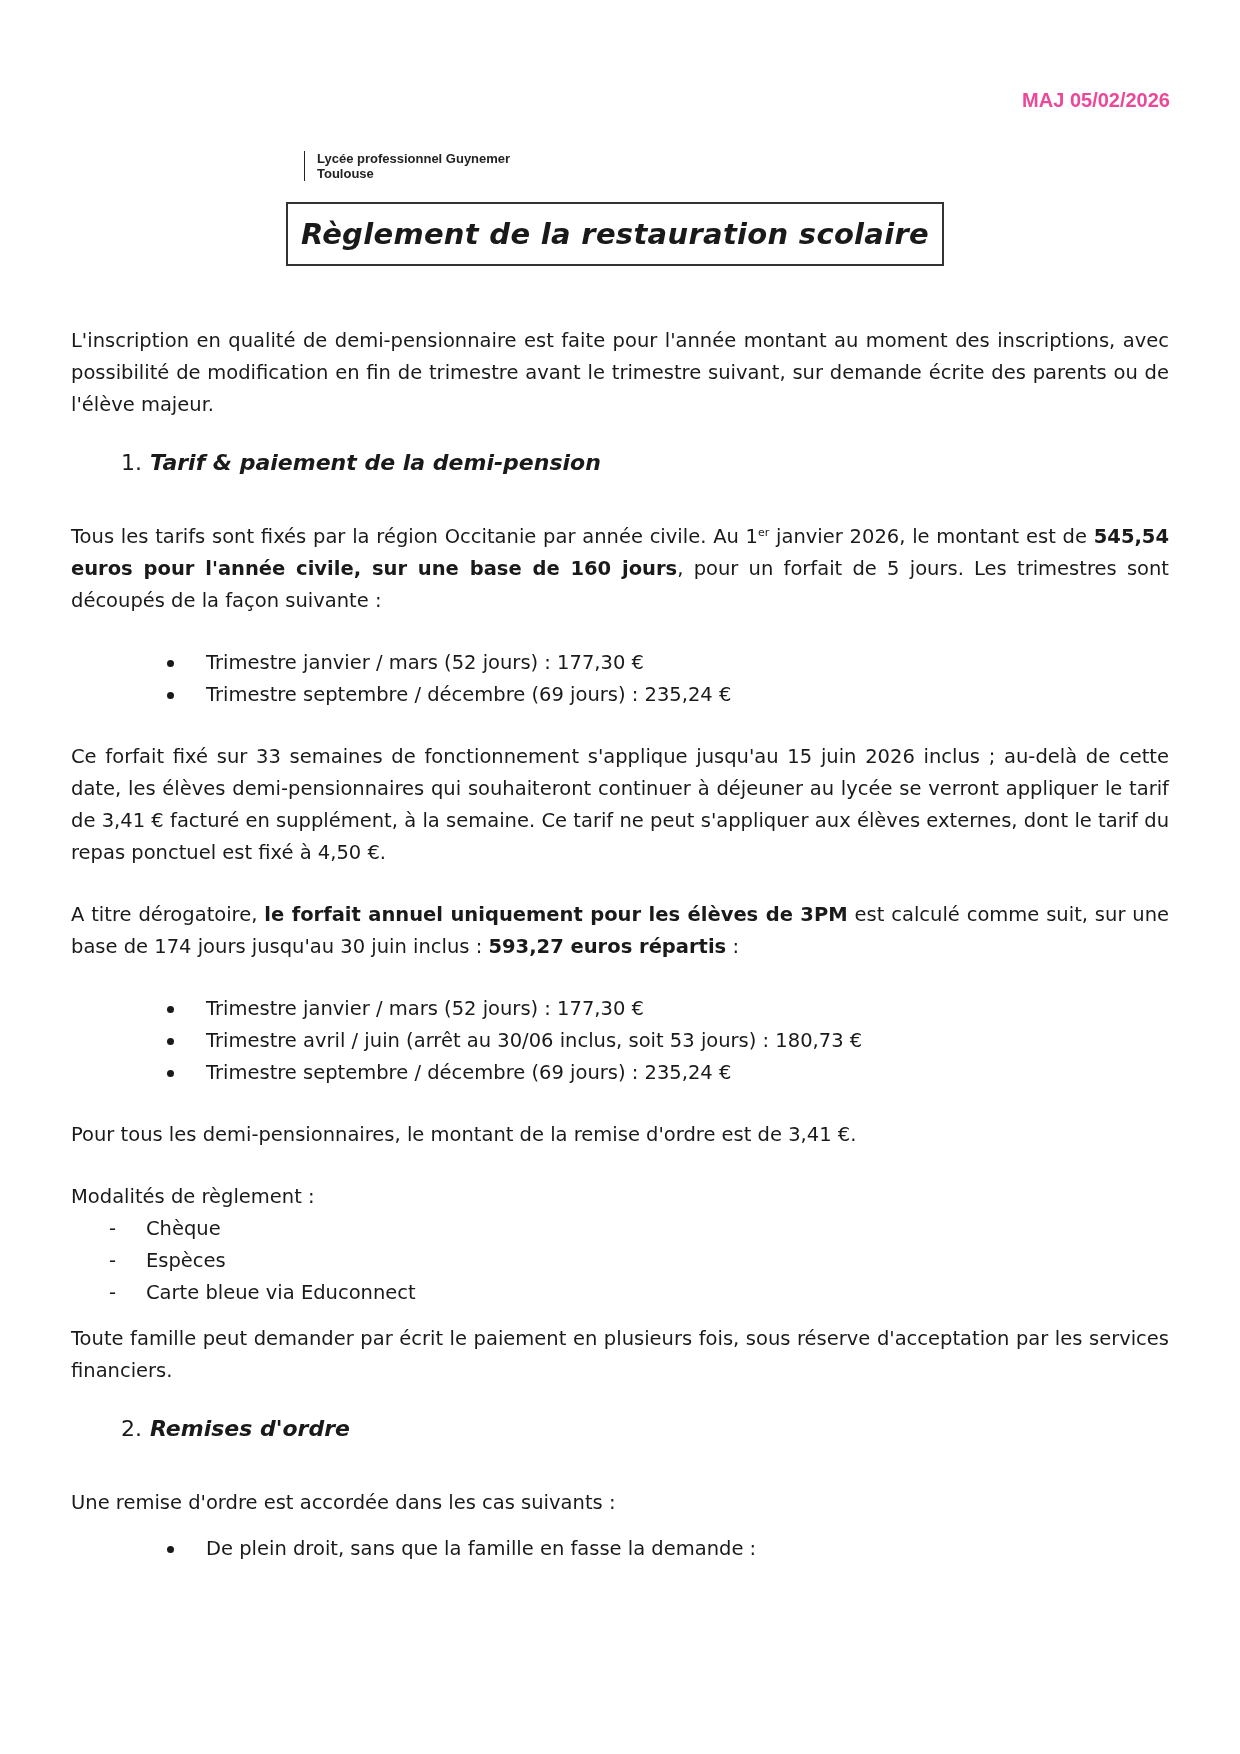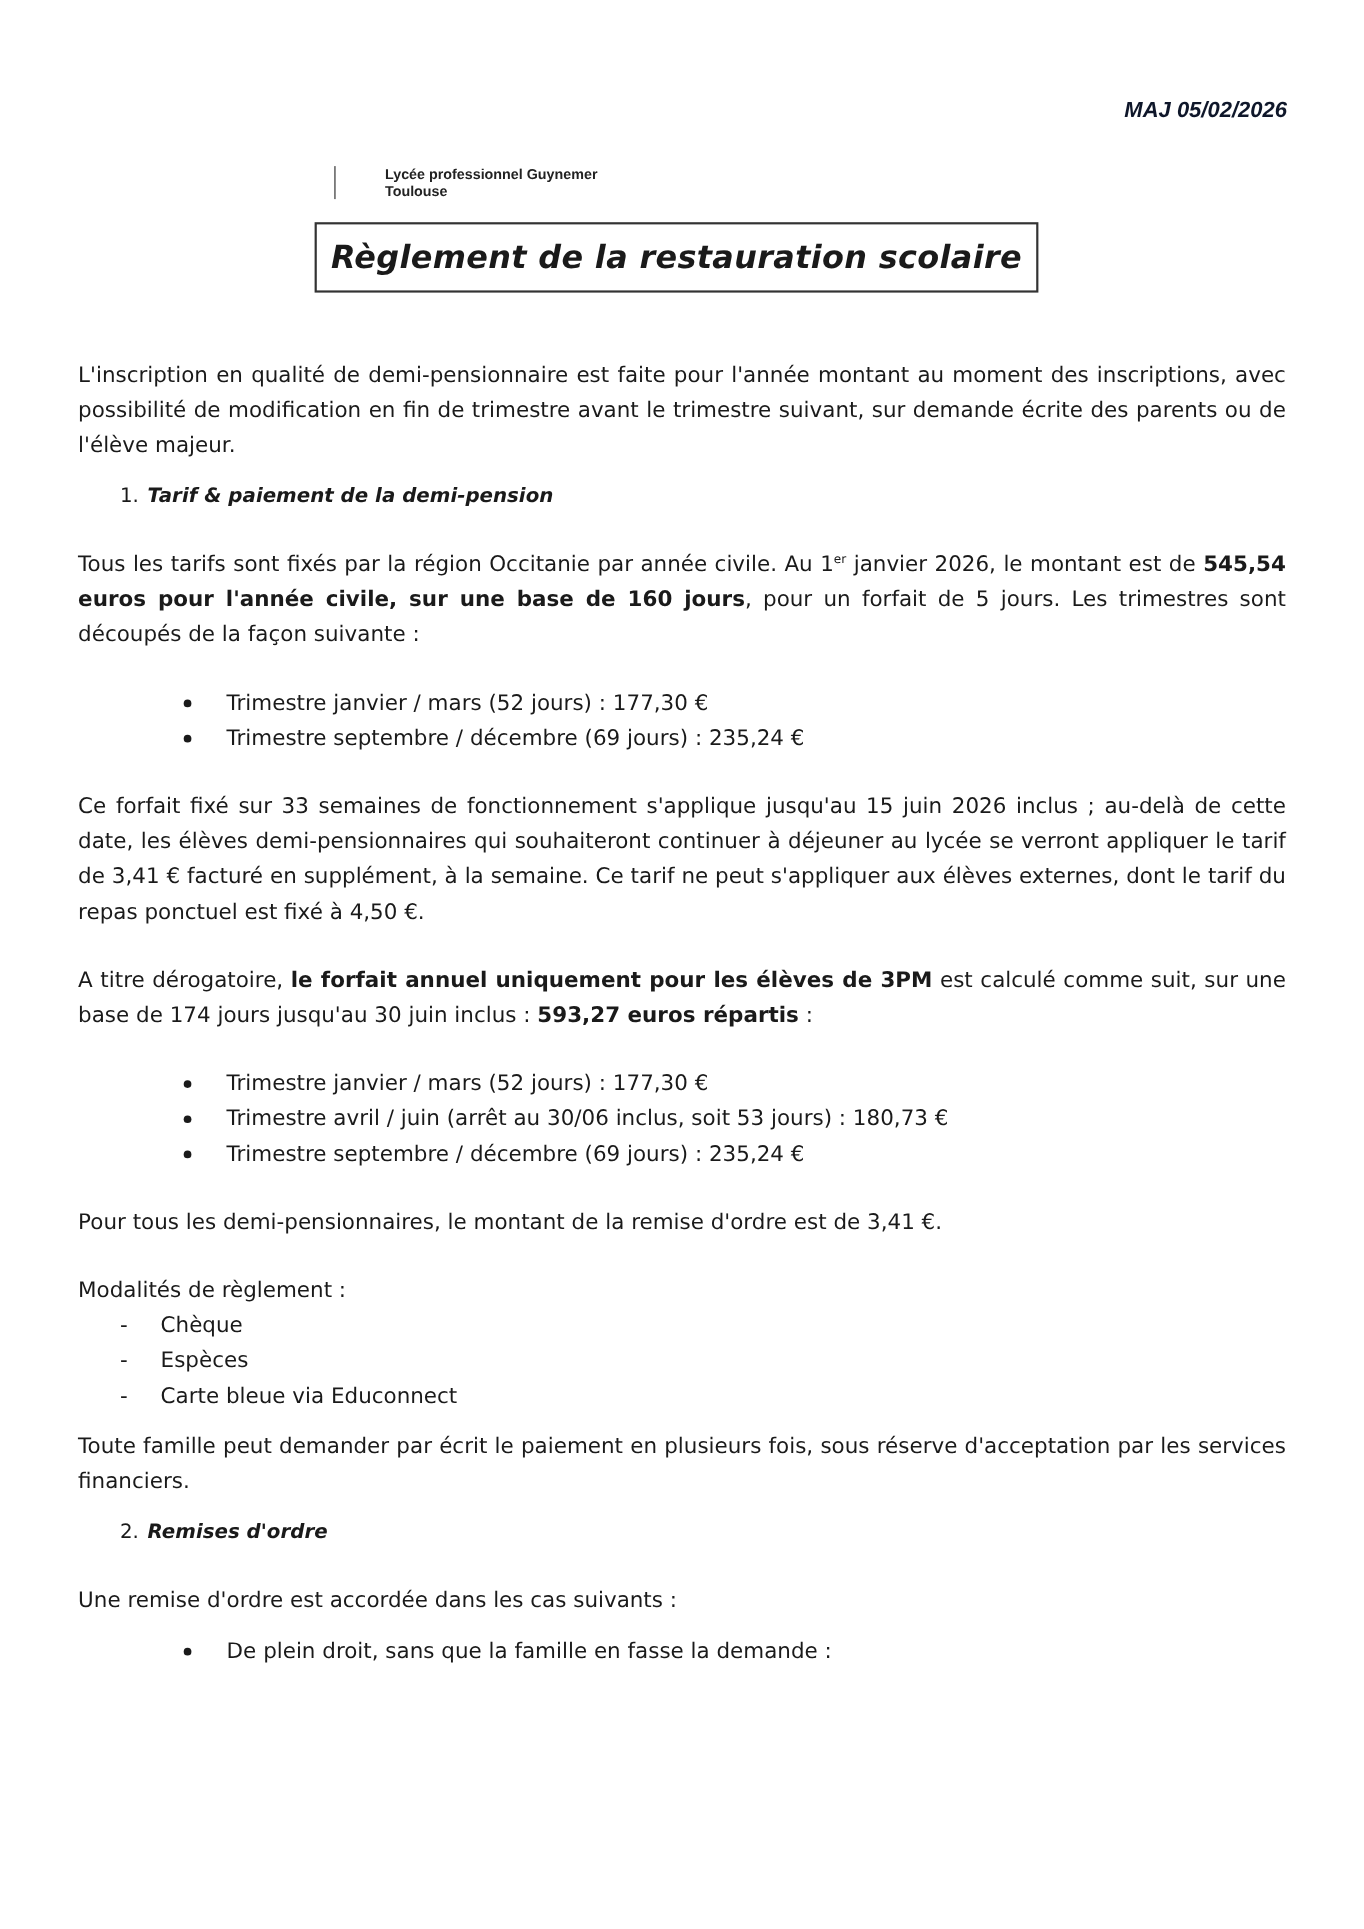--- a/index.html
+++ b/index.html
@@ -1,34 +1,34 @@
 <!DOCTYPE html>
 <html><head>
   <meta charset="utf-8">
   <style>
     html, body { margin: 0; padding: 0; background: #ffffff; }
     body { width: 1240px; height: 1754px; position: relative; overflow: hidden; color: #1a1a1a; font-family: "Liberation Sans", sans-serif; }
     .page { position: absolute; left: 0; top: 0; width: 1240px; height: 1754px; }
-    .maj { position: absolute; right: 70px; top: 89px; font-family: "Liberation Sans", sans-serif; font-style: italic; font-weight: bold; font-size: 20px; color: #0f172a; }
+    .maj { position: absolute; right: 70px; top: 89px; font-family: "Liberation Sans", sans-serif; font-weight: bold; font-size: 20px; color: #ec4899; }
     .logo { position: absolute; left: 45px; top: 115px; }
     .flag { display: flex; width: 40px; height: 24px; margin-bottom: 6px; }
     .flag .b { width: 19px; background: #2e5ca8; }
     .flag .w { width: 5px; background: #ffffff; }
     .flag .r { width: 16px; background: #e4332f; }
     .rf { font-family: "Liberation Sans", sans-serif; font-weight: bold; font-size: 24px; line-height: 28px; letter-spacing: 0.5px; color: #1a1a1a; }
     .motto { font-family: "Liberation Serif", serif; font-style: italic; font-size: 13px; line-height: 16px; margin-top: 6px; color: #333; }
     .school { position: absolute; left: 304px; top: 151px; border-left: 1.5px solid #222; padding-left: 12px; font-family: "Liberation Sans", sans-serif; font-size: 13px; line-height: 15px; font-weight: bold; color: #222; }
-    .school span { display: block; margin-left: 33px; }
+    .school span { display: block; }
     .titlebox { position: absolute; left: 286px; top: 202px; width: 658px; height: 64px; border: 2px solid #333; box-sizing: border-box; display: flex; align-items: center; justify-content: center; }
     .titlebox h1 { margin: 0; font-family: "DejaVu Sans", sans-serif; font-style: italic; font-weight: bold; font-size: 29px; color: #1a1a1a; letter-spacing: 0.3px; }
     .body { position: absolute; left: 71px; top: 325px; width: 1098px; font-family: "DejaVu Sans", sans-serif; font-size: 19.5px; line-height: 32px; color: #1a1a1a; }
     .body p { margin: 0; text-align: justify; }
     .body .gap { height: 30px; }
     .body .gap-s { height: 14px; }
-    .h2 { margin: 0; padding-left: 38px; font-size: 18px; font-style: italic; font-weight: bold; line-height: 32px; }
+    .h2 { margin: 12px; padding-left: 38px; font-size: 22px; font-style: italic; font-weight: bold; line-height: 32px; }
     .h2 .num { font-style: normal; font-weight: normal; margin-right: 8px; }
     ul.bul { list-style: none; margin: 0; padding: 0 0 0 96px; }
     ul.bul li { position: relative; padding-left: 39px; line-height: 32px; }
     ul.bul li .dot { position: absolute; left: 0; top: 13px; width: 7px; height: 7px; border-radius: 50%; background: #1a1a1a; }
     ul.dash { list-style: none; margin: 0; padding: 0 0 0 38px; }
     ul.dash li { position: relative; padding-left: 37px; line-height: 32px; }
     ul.dash li .dsh { position: absolute; left: 0; top: 0; }
     b { font-weight: bold; }
     sup { font-size: 11px; line-height: 0; }
   </style>

